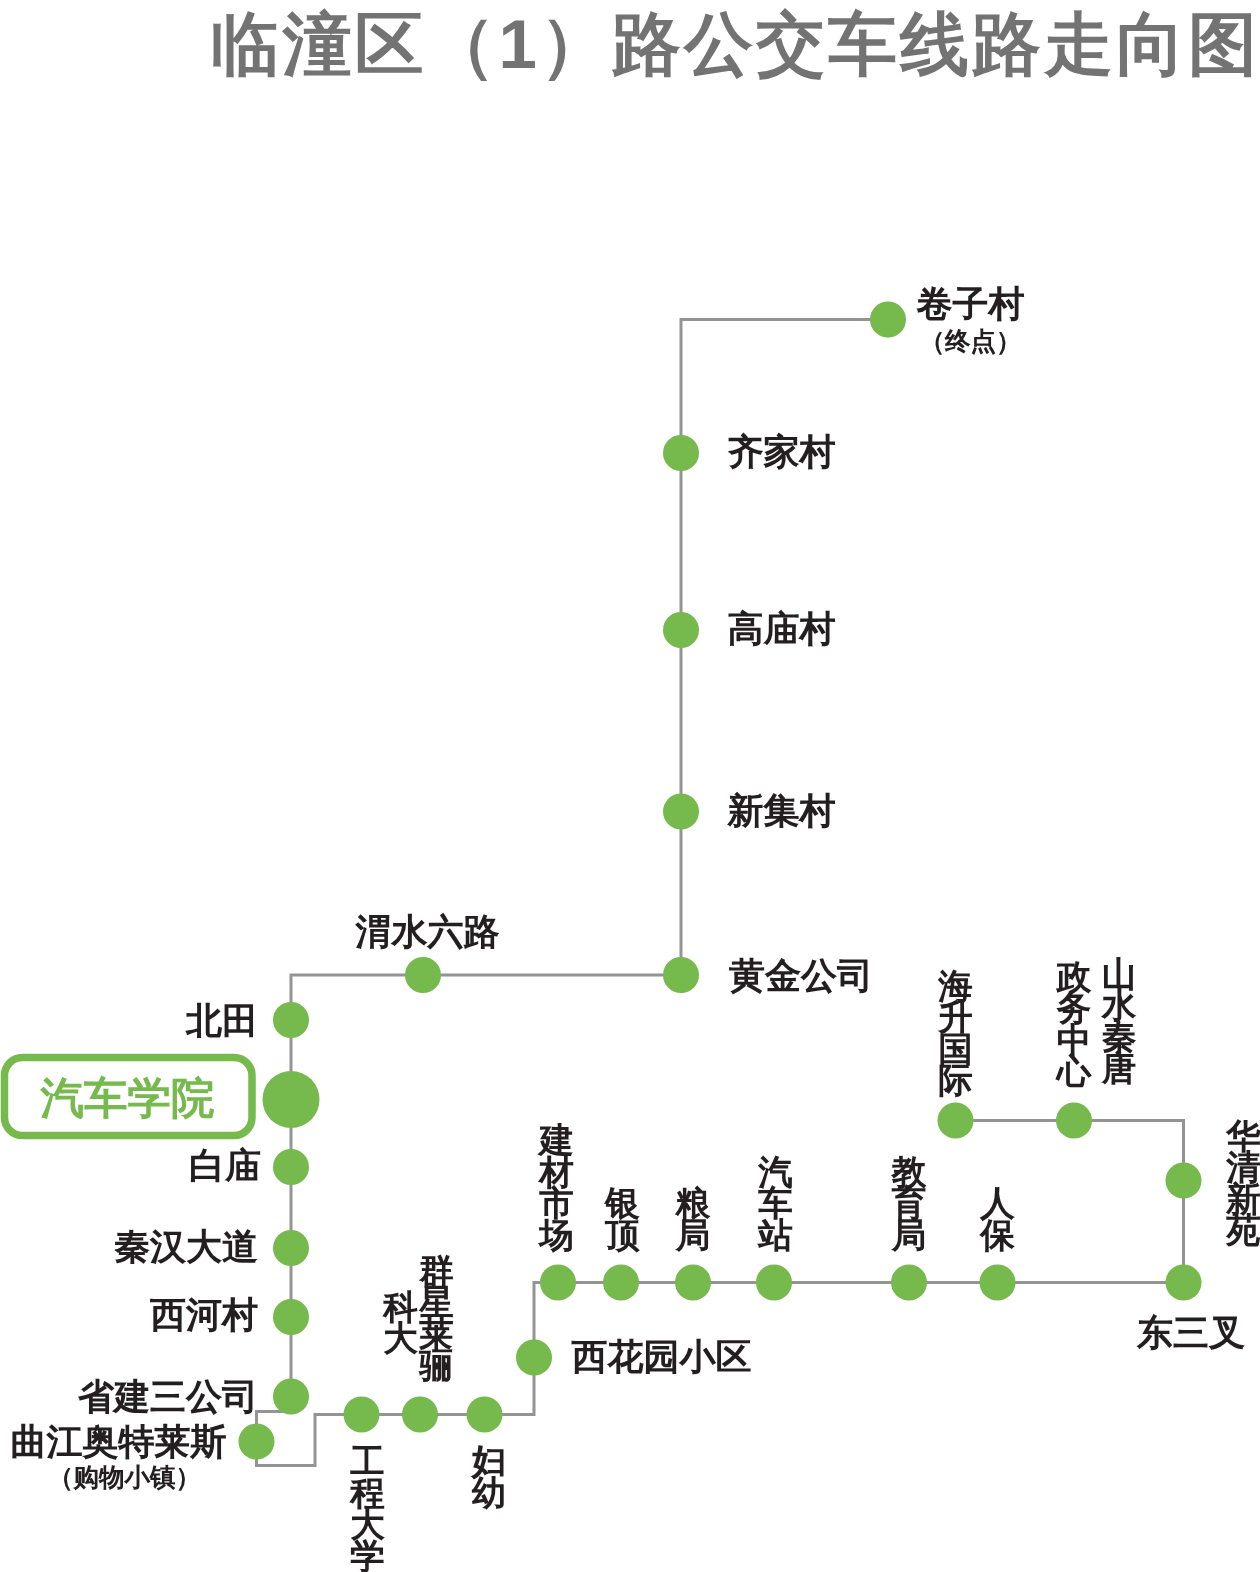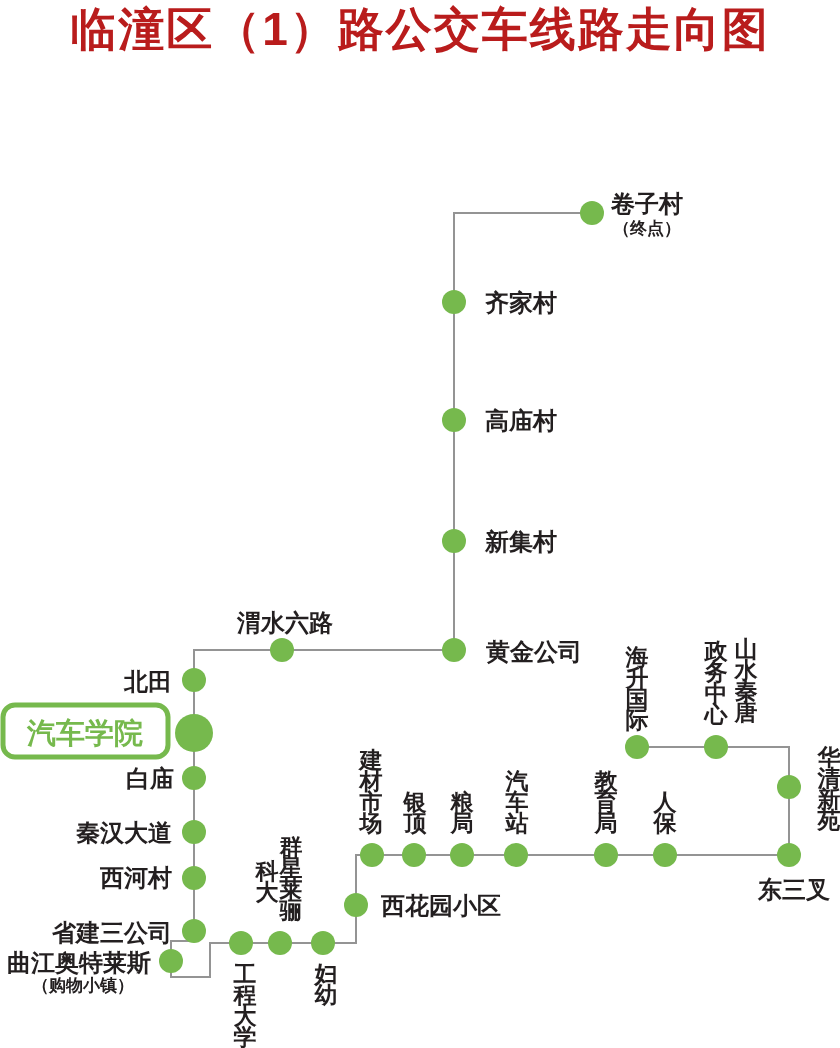--- a/index.html
+++ b/index.html
@@ -37,21 +37,21 @@
   }
   svg text {
     font-family: "Liberation Sans", sans-serif;
     font-weight: bold;
   }
 </style>
 </head>
 <body style="background: rgb(255, 255, 255);">
 
 <div class="page">
-  <h1 class="title" style="color: #b91c1c;">临潼区（1）路公交车线路走向图</h1>
+  <h1 class="title" style="color: #737373; text-align: right;">临潼区（1）路公交车线路走向图</h1>
   <svg id="route-svg" width="840" height="1048" viewBox="0 0 840 1048">
       <polyline points="637,747 789,747 789,855 356,855 356,943 210,943 210,977 171,977 171,941 194,941 194,650 454,650 454,213 592,213" fill="none" stroke="#949494" stroke-width="2"></polyline>
       <circle cx="637" cy="747" r="12" fill="#76b94d"></circle>
       <text text-anchor="middle" font-size="23" fill="#231f20"><tspan x="637" y="657" dominant-baseline="central">海</tspan><tspan x="637" y="678" dominant-baseline="central">升</tspan><tspan x="637" y="699" dominant-baseline="central">国</tspan><tspan x="637" y="720" dominant-baseline="central">际</tspan></text>
       <circle cx="716" cy="747" r="12" fill="#76b94d"></circle>
       <text text-anchor="middle" font-size="23" fill="#231f20"><tspan x="716" y="651" dominant-baseline="central">政</tspan><tspan x="716" y="672" dominant-baseline="central">务</tspan><tspan x="716" y="693" dominant-baseline="central">中</tspan><tspan x="716" y="714" dominant-baseline="central">心</tspan></text>
       <text text-anchor="middle" font-size="23" fill="#231f20"><tspan x="746" y="649" dominant-baseline="central">山</tspan><tspan x="746" y="670" dominant-baseline="central">水</tspan><tspan x="746" y="691" dominant-baseline="central">秦</tspan><tspan x="746" y="712" dominant-baseline="central">唐</tspan></text>
       <circle cx="789" cy="787" r="12" fill="#76b94d"></circle>
       <text text-anchor="middle" font-size="23" fill="#231f20"><tspan x="829" y="757" dominant-baseline="central">华</tspan><tspan x="829" y="778" dominant-baseline="central">清</tspan><tspan x="829" y="799" dominant-baseline="central">新</tspan><tspan x="829" y="820" dominant-baseline="central">苑</tspan></text>
       <circle cx="789" cy="855" r="12" fill="#76b94d"></circle>

